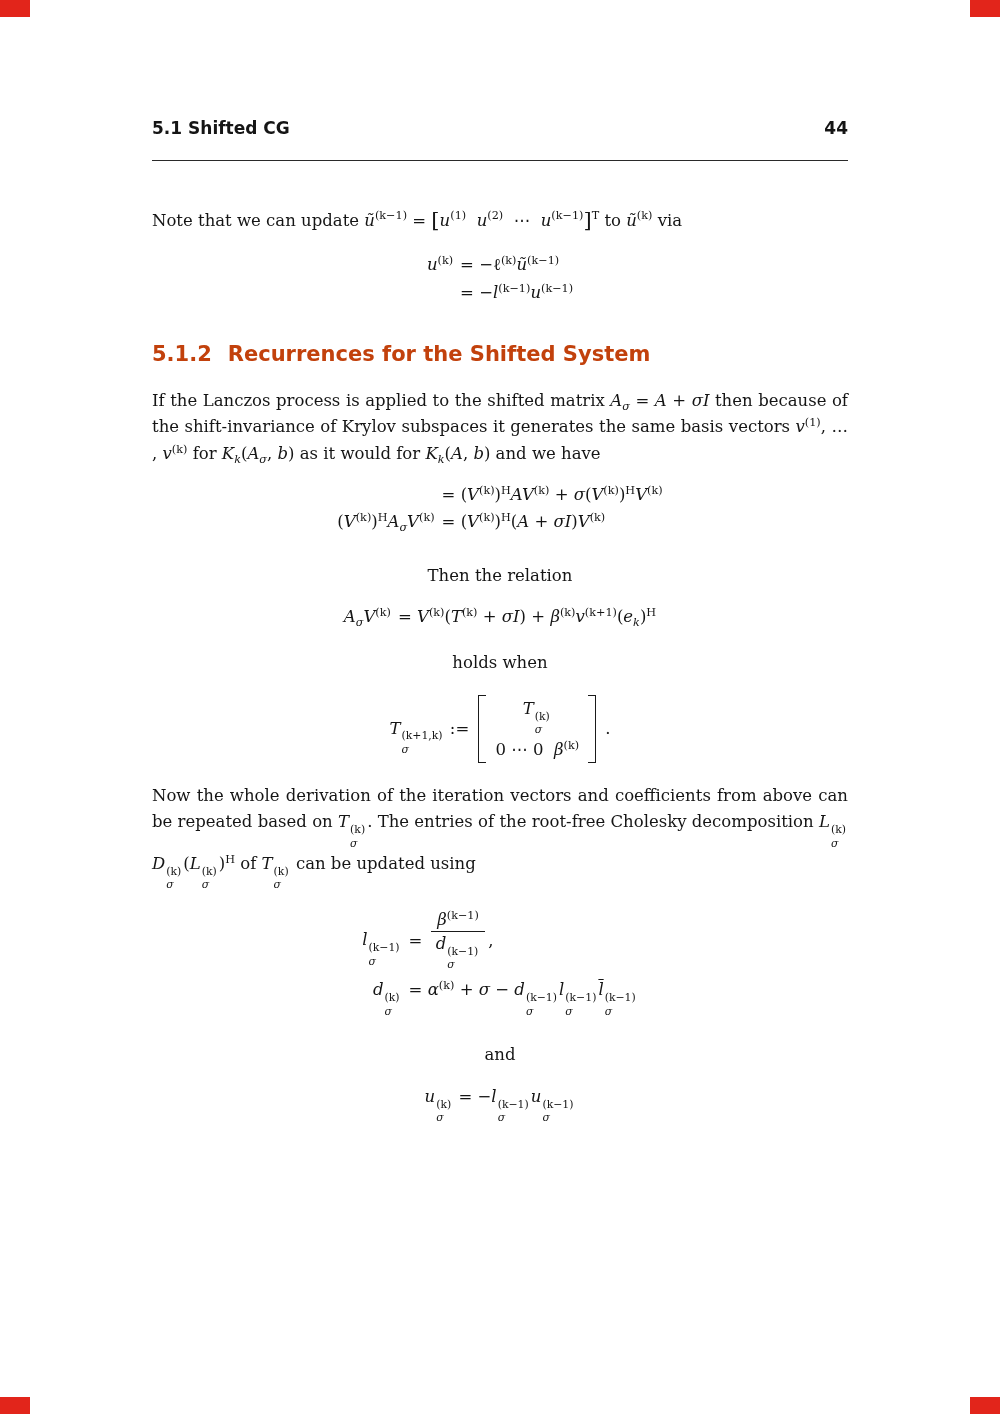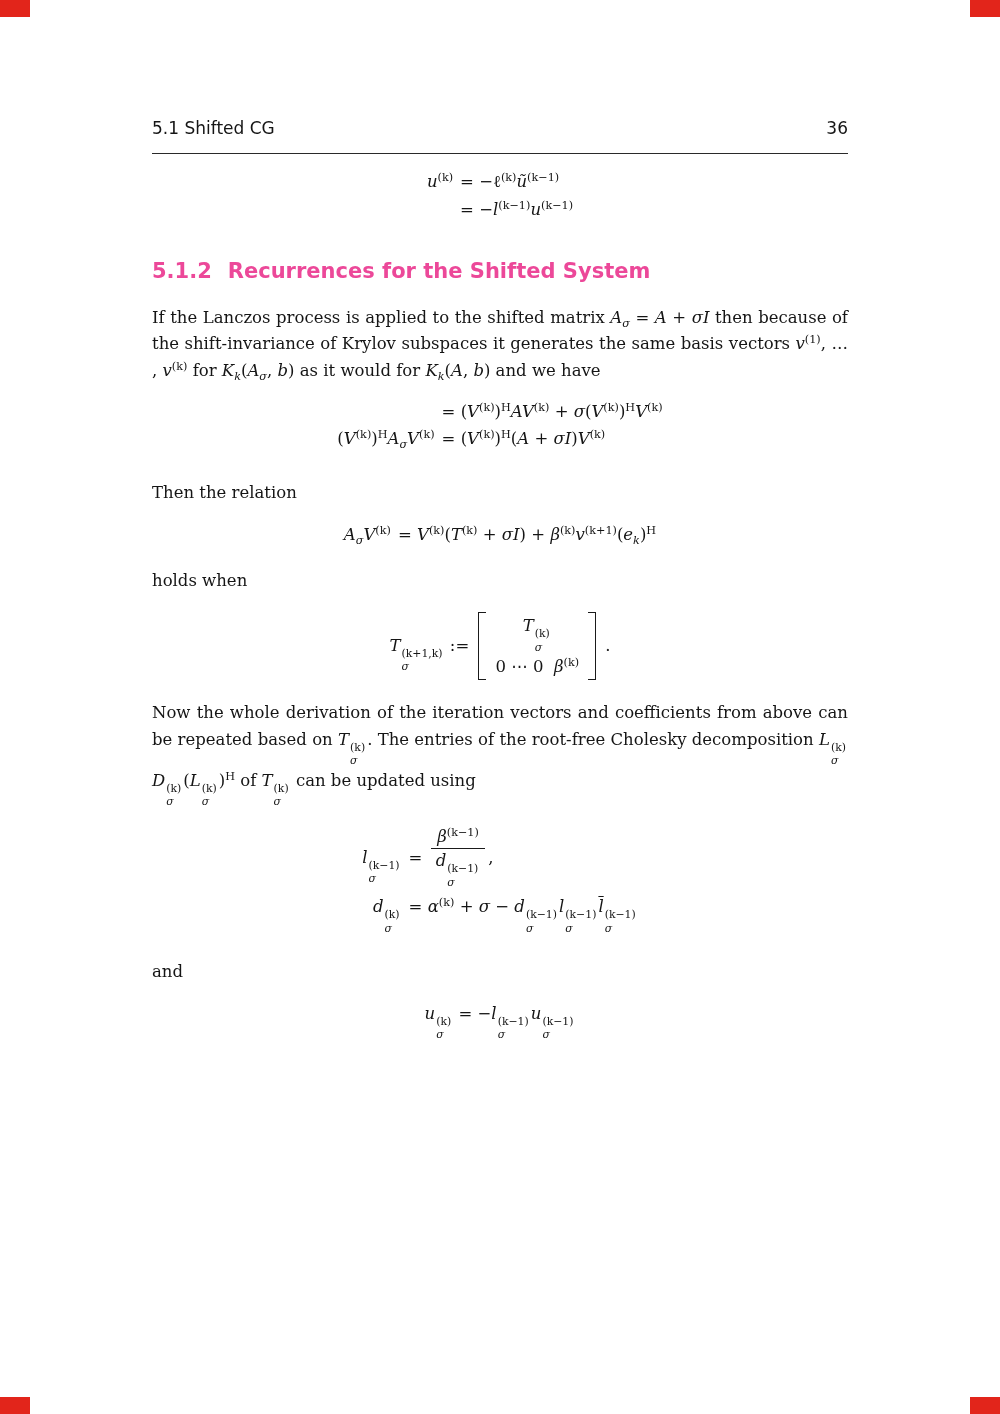--- a/index.html
+++ b/index.html
@@ -14,31 +14,31 @@
   .cm.tl{left:0;top:0;}
   .cm.tr{right:0;top:0;}
   .cm.bl{left:0;bottom:0;}
   .cm.brc{right:0;bottom:0;}
 
   .content{position:absolute;left:152px;top:118px;width:696px;}
 
   .hdr{
     display:flex;justify-content:space-between;align-items:flex-end;
     font-family:"DejaVu Sans","Liberation Sans",sans-serif;
-    font-weight:normal;font-size:17px;
-    padding-bottom:15px;border-bottom:1.2px solid #2a2a2a;
+    font-weight:bold;font-size:17px;
+    padding-bottom:22px;border-bottom:1.2px solid #2a2a2a;
   }
 
   .para{margin:0 0 10px;line-height:1.6;text-align:justify;}
   .para.first{margin-top:42px;}
-  .lead{margin:20px 0 12px;line-height:1.6;}
+  .lead{margin:20px 0 12px;line-height:1.6;text-align:center;}
 
   h2{
     font-family:"DejaVu Sans","Liberation Sans",sans-serif;
-    font-weight:bold;font-size:21px;margin:36px 0 22px;color:#ec4899;
+    font-weight:bold;font-size:21px;margin:36px 0 22px;color:#c2410c;
   }
   h2 .num{margin-right:16px;}
 
   
   .eq{display:table;margin:14px auto 18px;}
   .eq .r{display:table-row;}
   .eq .l{display:table-cell;text-align:right;padding:4px 0;margin-top:48px;}
   .eq .rr{display:table-cell;text-align:left;padding:4px 0 4px 7px;}
   .eq-center{text-align:center;margin:18px 0 20px;}
 
@@ -76,23 +76,24 @@
 <div class="page">
   <div class="cm tl" style="background: rgb(226, 37, 27);"></div>
   <div class="cm tr" style="background: rgb(226, 37, 27);"></div>
   <div class="cm bl" style="background: rgb(226, 37, 27);"></div>
   <div class="cm brc" style="background: rgb(226, 37, 27);"></div>
 
   <div class="content">
 
     <div class="hdr">
       <span>5.1 Shifted CG</span>
-      <span>36</span>
-    </div>
-
+      <span>44</span>
+    </div>
+
+    <p class="para first">Note that we can update <i>ũ</i><sup>(k−1)</sup> = <span class="dl">[</span><i>u</i><sup>(1)</sup>&nbsp;&nbsp;<i>u</i><sup>(2)</sup>&nbsp;&nbsp;⋯&nbsp;&nbsp;<i>u</i><sup>(k−1)</sup><span class="dl">]</span><sup>T</sup> to <i>ũ</i><sup>(k)</sup> via</p>
 
     <div class="eq">
       <div class="r">
         <span class="l"><i>u</i><sup>(k)</sup></span>
         <span class="rr">= −ℓ<sup>(k)</sup><i>ũ</i><sup>(k−1)</sup></span>
       </div>
       <div class="r">
         <span class="l"></span>
         <span class="rr">= −<i>l</i><sup>(k−1)</sup><i>u</i><sup>(k−1)</sup></span>
       </div>

